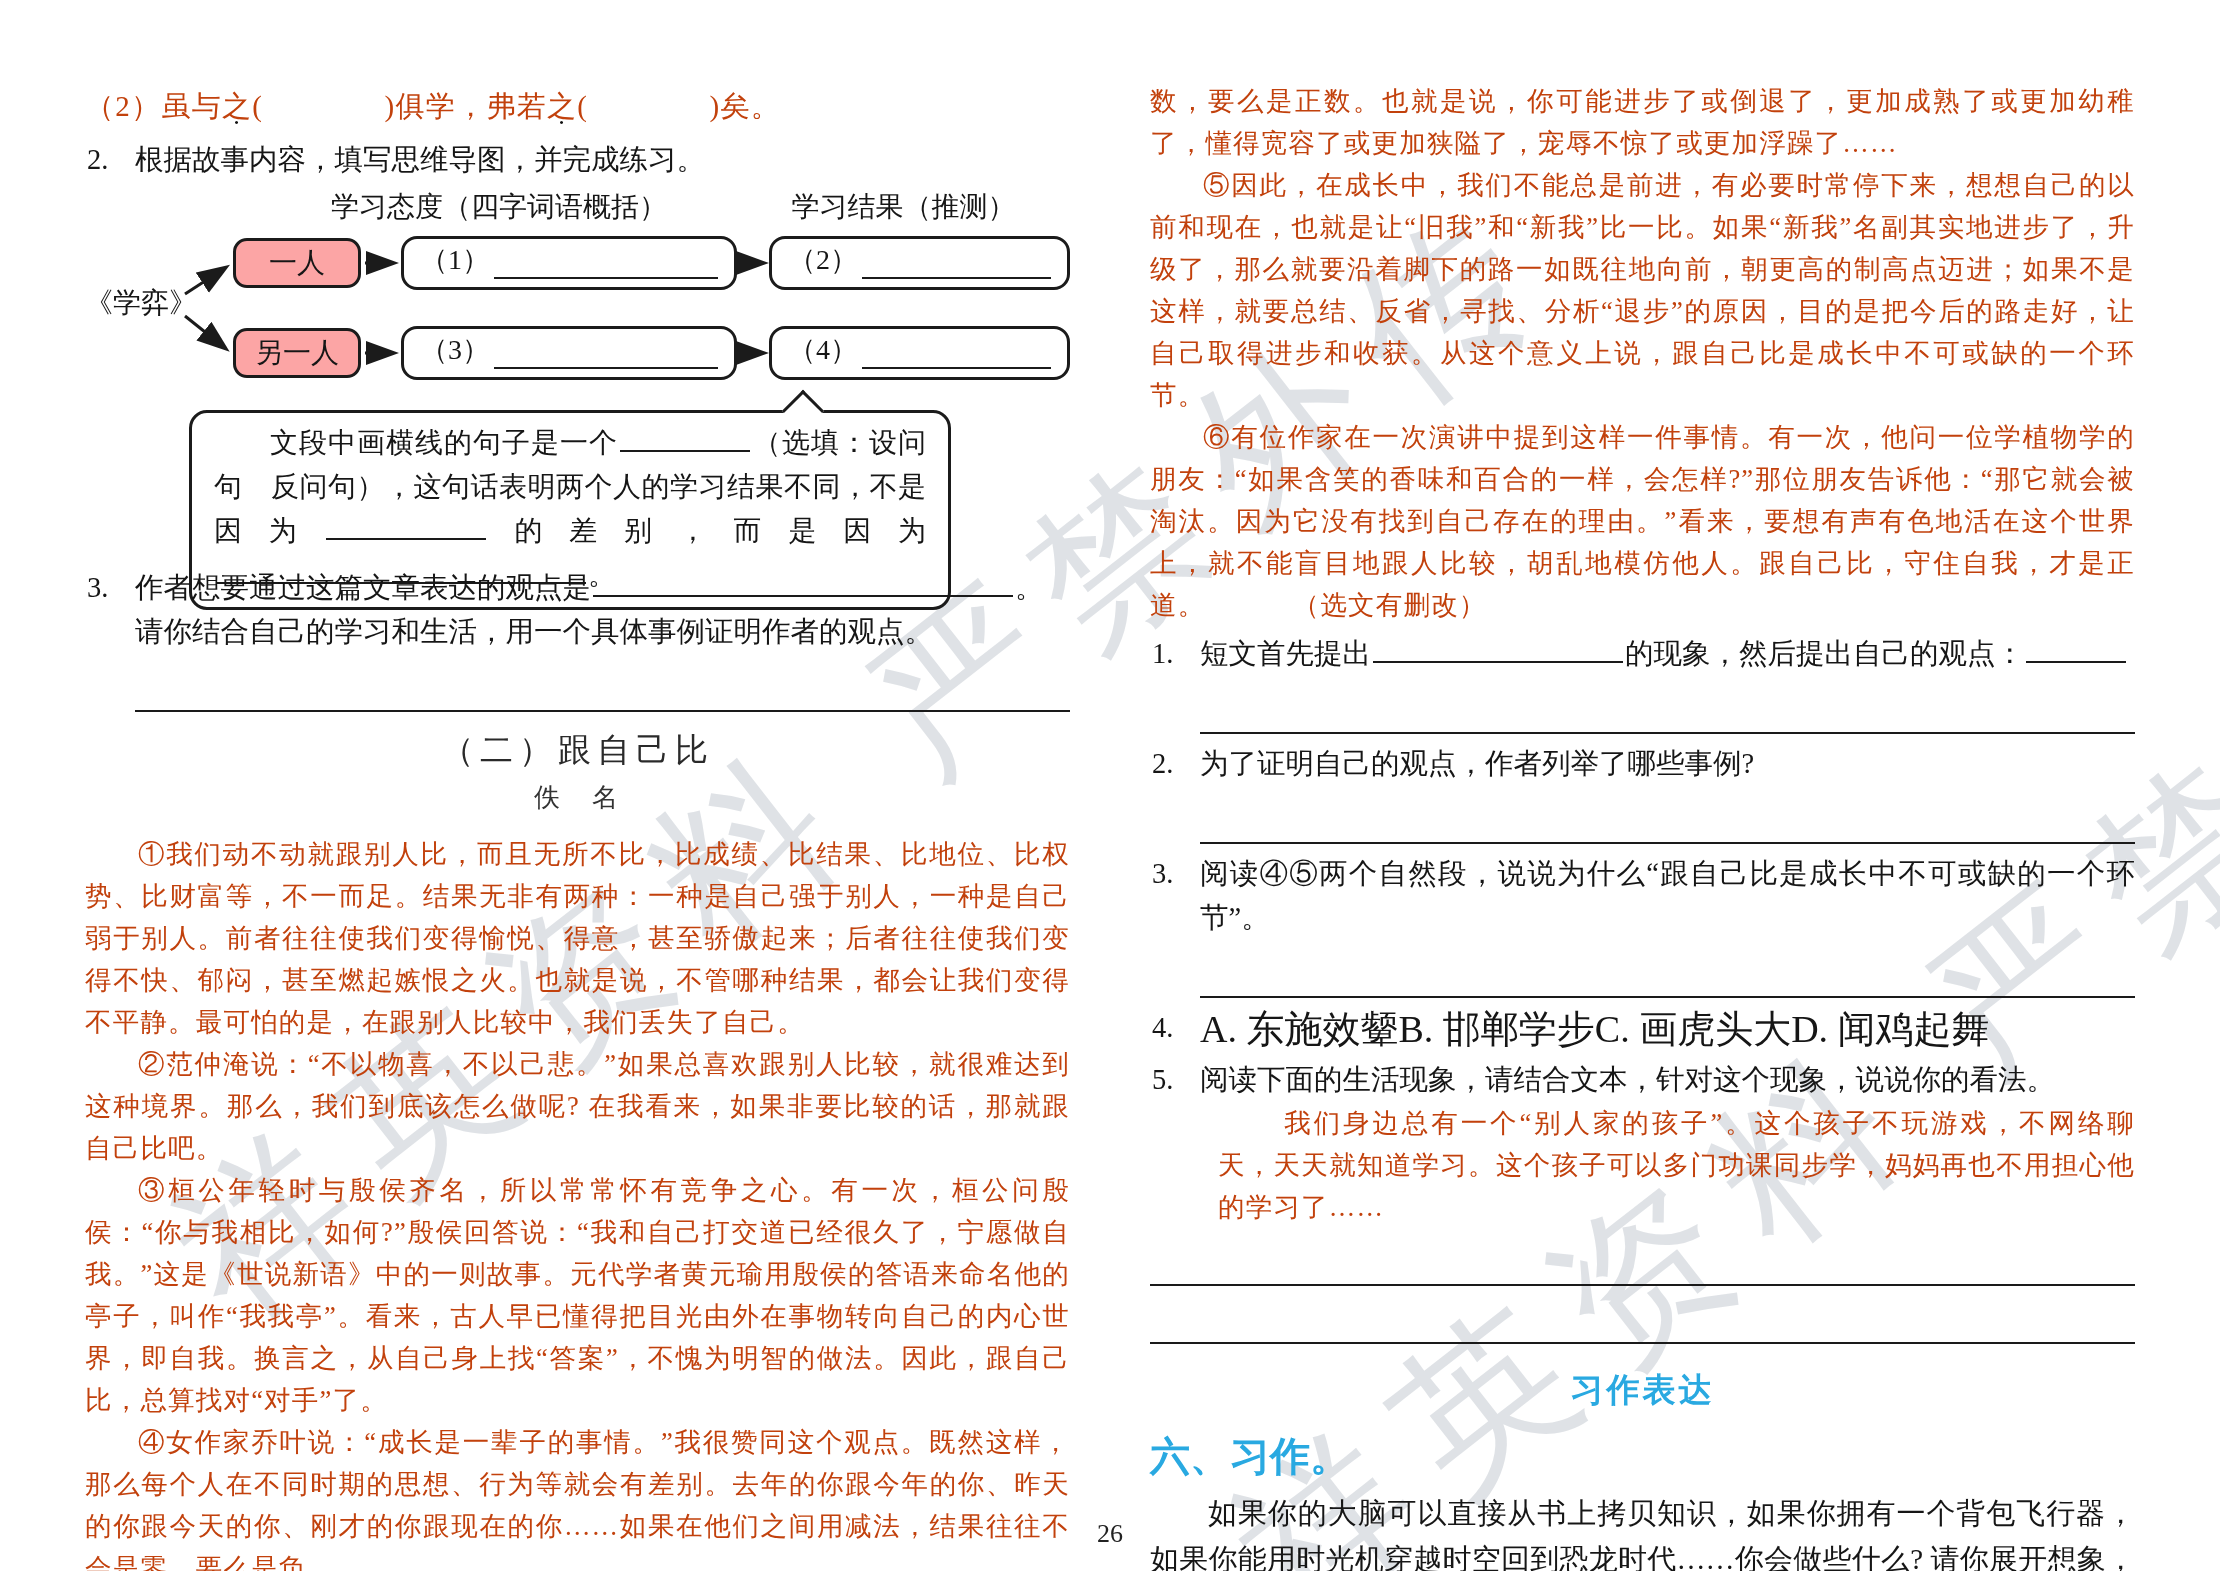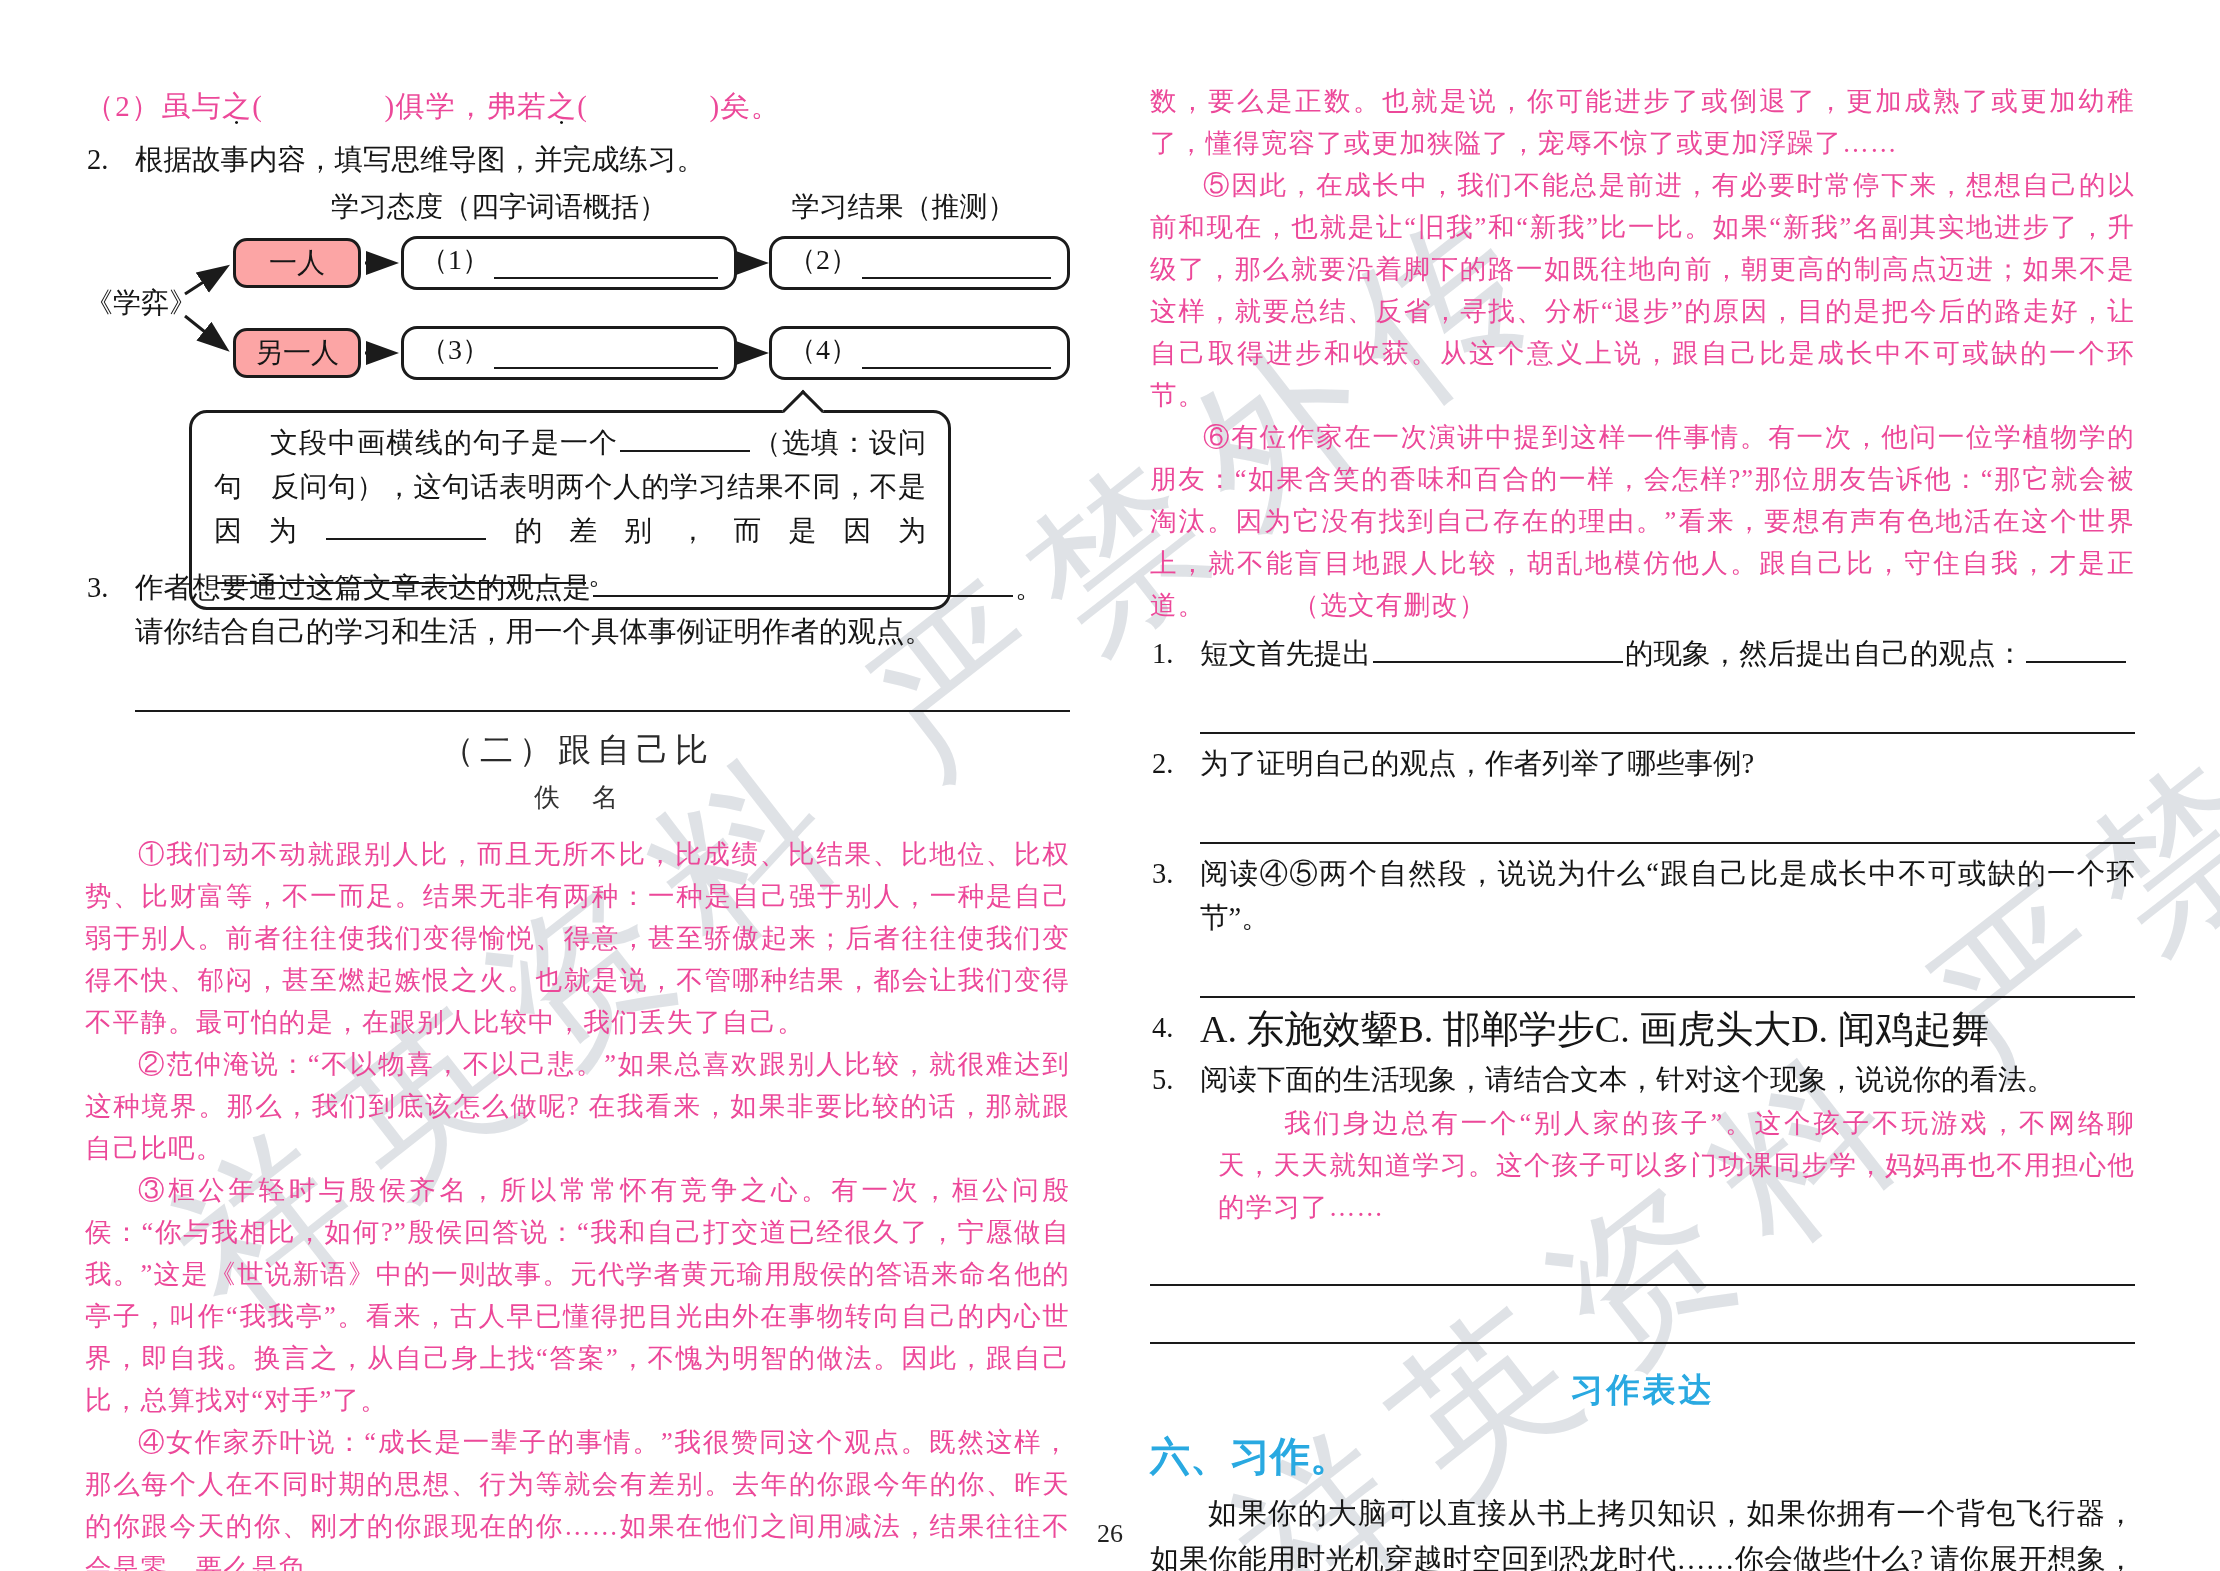--- a/index.html
+++ b/index.html
@@ -17,21 +17,21 @@
     color: rgba(148,160,172,0.30);
     transform: rotate(-38deg); transform-origin: 0 0;
   }
   .wm1 { left: 130px; top: 1190px; }
   .wm2 { left: 1190px; top: 1490px; }
   .cols { position: absolute; z-index: 2; top: 80px; left: 85px; width: 2050px; display: flex; gap: 80px; }
   .col { width: 985px; flex: 0 0 985px; }
 
   .song  { font-size: 29px; line-height: 46px; }
   .kai   { font-size: 26.5px; line-height: 42px; letter-spacing: 0.045em;
-           color:#ec4899; text-align: justify; }
+           color:#c2410c; text-align: justify; }
   .indent { text-indent: 2em; }
 
   .fill-line { font-size: 29px; line-height: 52px; }
   .dotted { position: relative; }
   .dotted::after { content:"•"; position:absolute; left:50%; transform:translateX(-50%);
                    bottom:-0.55em; font-size:0.45em; line-height:1; color:#111; }
 
   .q { position: relative; padding-left: 50px; font-size: 28.5px; line-height: 44px; margin-top: 6px; text-align: justify; }
   .qnum { position: absolute; left: 2px; top: 0; }
   .blank { display:inline-block; border-bottom: 2.5px solid #1a1a1a; height: 1em;

